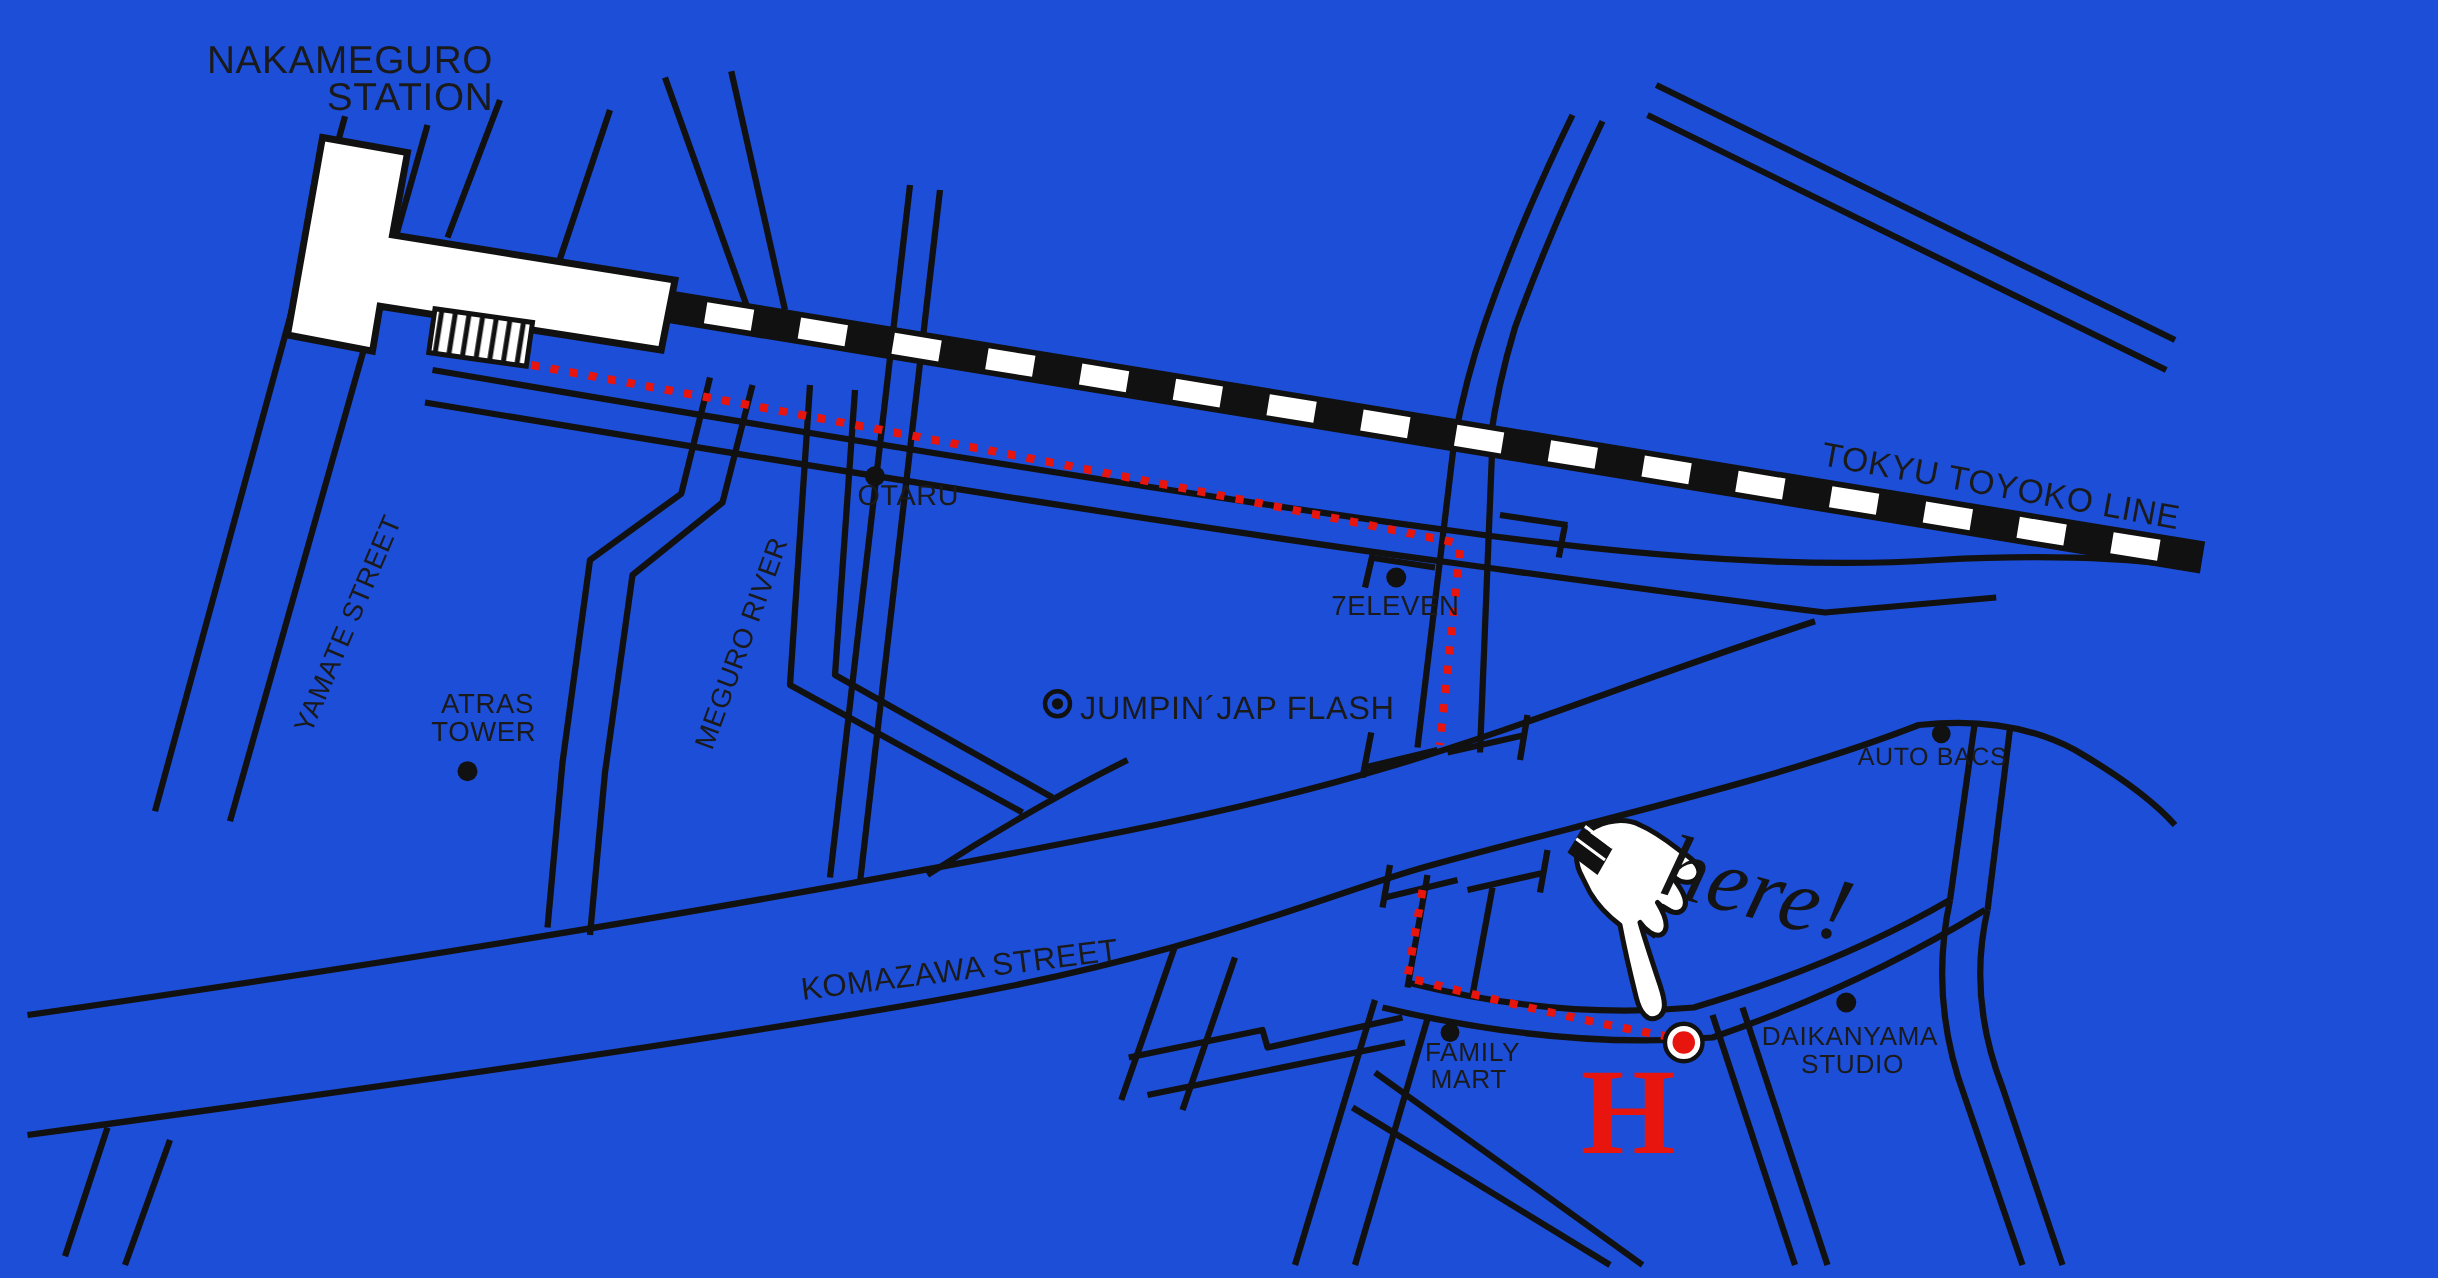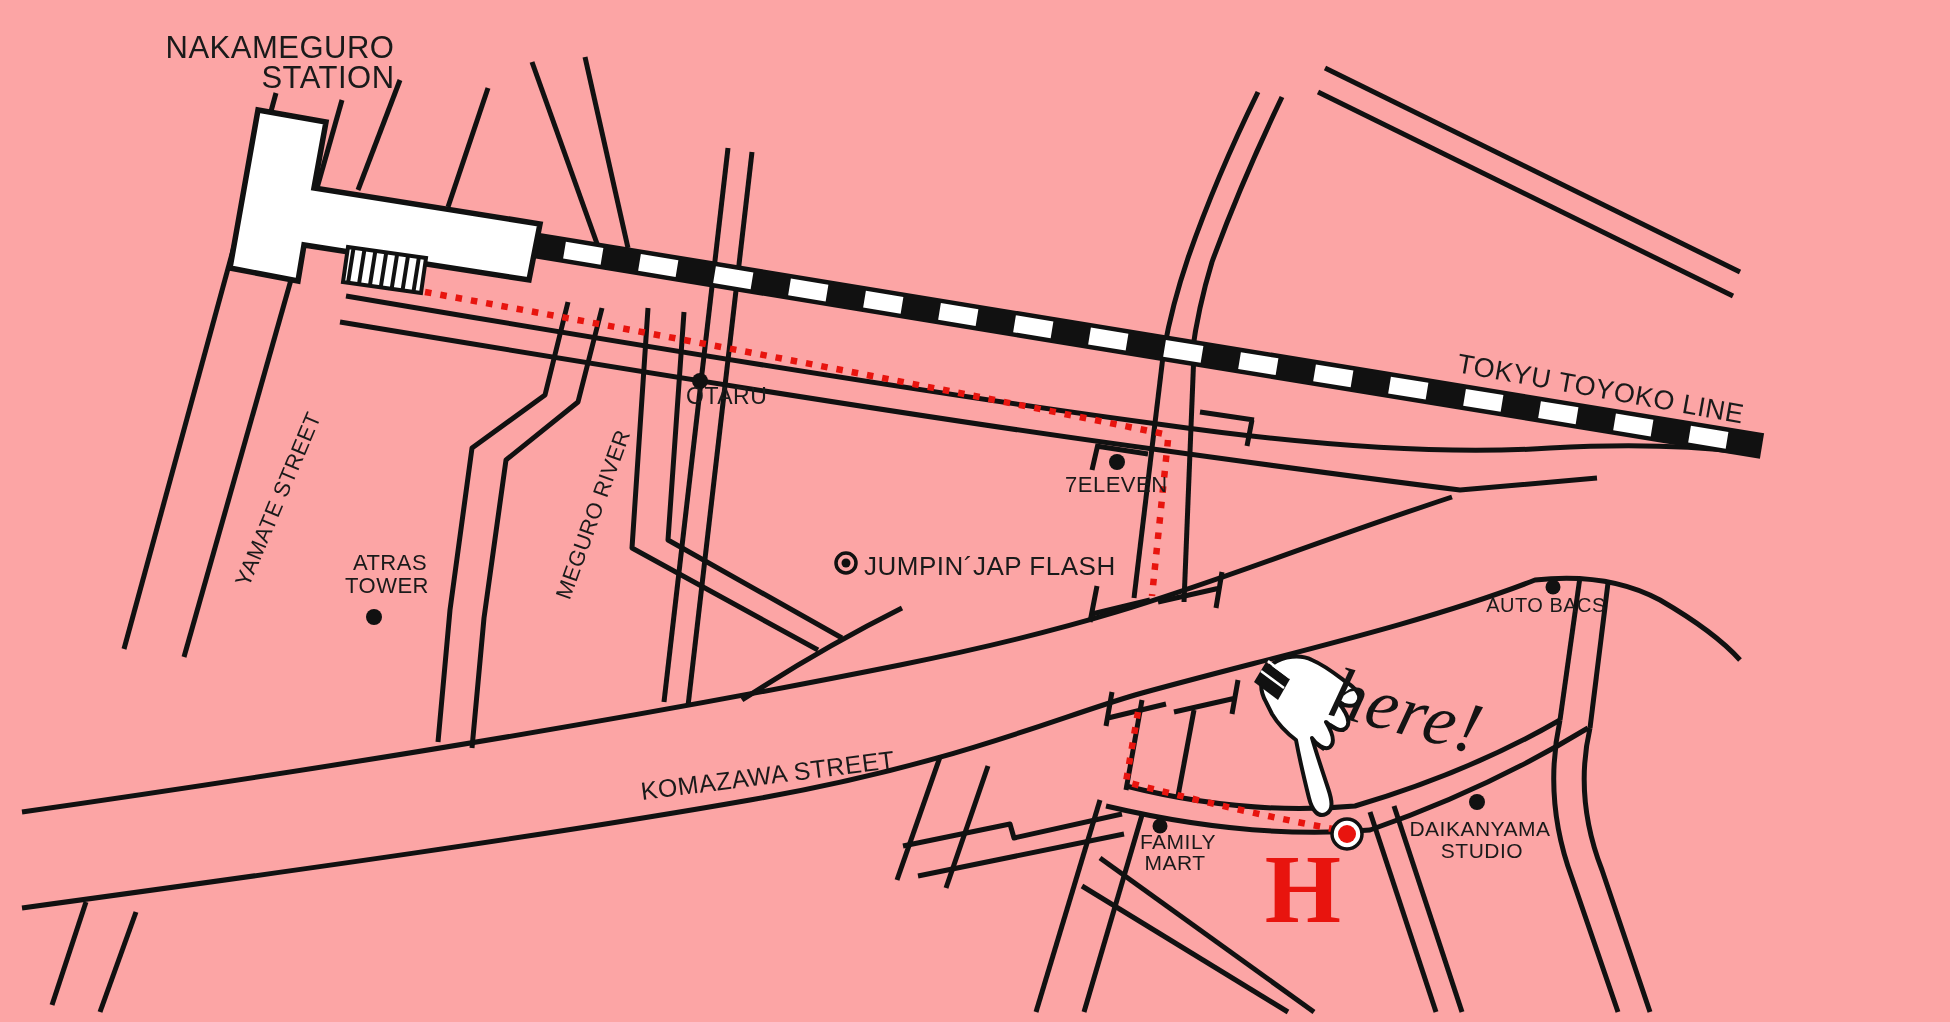--- a/index.html
+++ b/index.html
@@ -1,17 +1,17 @@
 <!DOCTYPE html>
 <html><head>
 <meta charset="utf-8">
 <style>
   html,body{margin:0;padding:0;background:#ffffff;}
   body{font-family:"Liberation Sans", sans-serif;}
-  .map-wrap{position:relative;width:1950px;height:1022px;background:#fca5a5;overflow:hidden;}
+  .map-wrap{position:relative;width:1950px;height:1022px;background:#1d4ed8;overflow:hidden;}
   svg{display:block;}
   svg text{fill:#1a1a1a;font-family:"Liberation Sans",sans-serif;letter-spacing:.5px;}
   .rd{stroke:#111;stroke-width:5;fill:none;stroke-linecap:butt;stroke-linejoin:round;}
   .cap{stroke:#111;stroke-width:5;fill:none;}
   .bldg{fill:#fff;stroke:#111;stroke-width:5.5;stroke-linejoin:miter;}
   .route{stroke:var(--route-red);stroke-width:6.5;fill:none;stroke-dasharray:6.5 9;stroke-linecap:butt;}
   .poi{fill:#111;}
   .lbl{font-size:22px;}
   .callout{font-family:"Liberation Serif",serif;font-style:italic;font-size:72px;fill:#141414;letter-spacing:1px;}
   .hmark{font-family:"Liberation Serif",serif;font-weight:bold;font-size:98px;fill:var(--route-red);}

